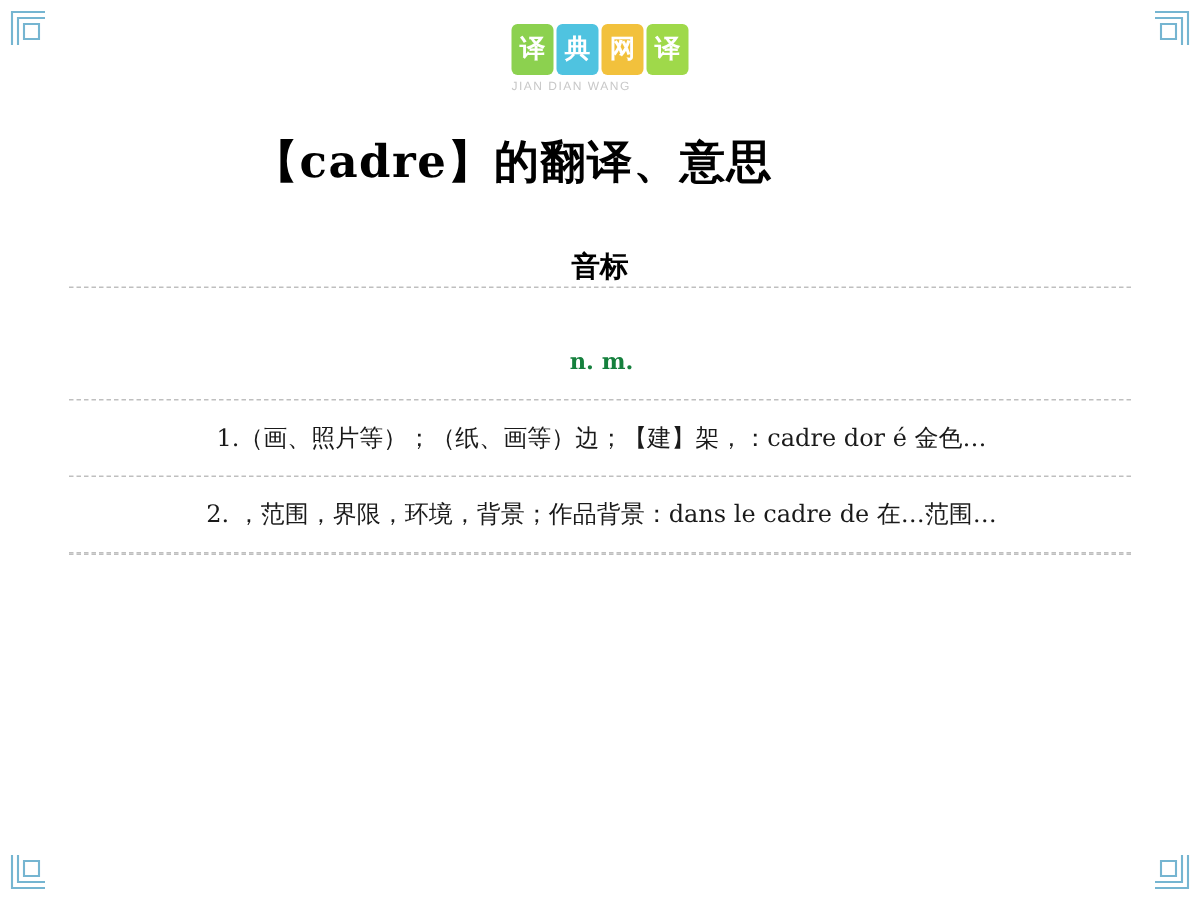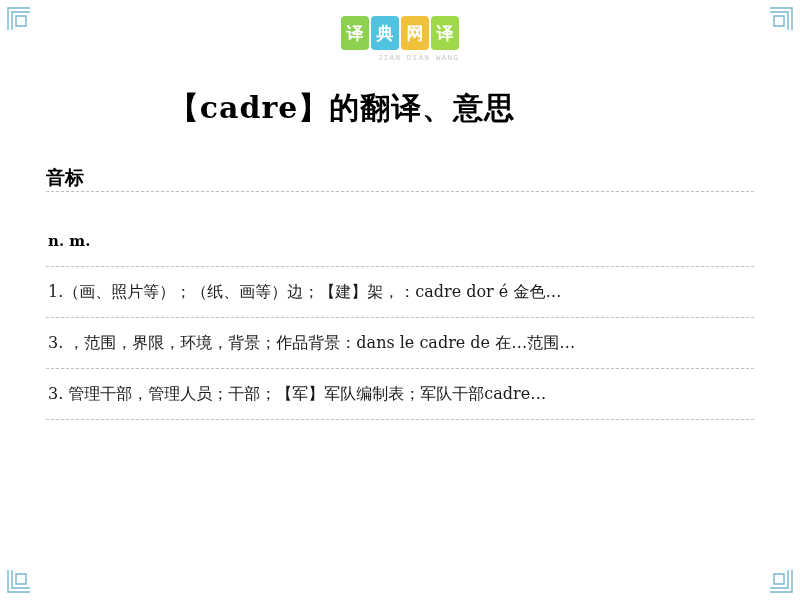--- a/index.html
+++ b/index.html
@@ -56,25 +56,25 @@
     font-weight: bold;
     line-height: 34px;
     text-align: center;
   }
   .lb1 { background: #8cd14f; }
   .lb2 { background: #4fc3e0; }
   .lb3 { background: #f2c13c; }
   .lb4 { background: #9fd94a; }
   .logo-sub {
     margin-top: 3px;
-    font-family: Liberation Mono, monospace;
+    font-family: Liberation Sans, sans-serif;
     font-size: 8px;
     letter-spacing: 1px;
     color: #c8c8c8;
-    text-align: right;
+    text-align: left;
   }
 
   
   .page-title {
     position: absolute;
     top: 88px;
     left: 0;
     width: 684px;
     text-align: center;
     font-family: "DejaVu Serif", serif;
@@ -83,20 +83,21 @@
     letter-spacing: 1px;
     color: #000000;
   }
 
   
   .content {
     position: absolute;
     top: 165px;
     left: 46px;
     width: 708px;
+    text-align: center;
   }
   .section-title {
     font-family: "DejaVu Sans", sans-serif;
     font-weight: bold;
     font-size: 19px;
     color: #000000;
     margin: 0 0 0 0;
   }
   .section-block { margin-bottom: 0; }
 
@@ -111,21 +112,21 @@
     border-top: 1px dashed #bfbfbf;
     margin: 0;
     height: 0;
   }
   .gap-18 { height: 18px; }
 
   .pos {
     font-family: "DejaVu Serif", serif;
     font-weight: bold;
     font-size: 15px;
-    color: #000000;
+    color: #15803d;
     padding: 22px 0 16px 2px;
   }
   .sense {
     font-family: "DejaVu Serif", serif;
     font-size: 16px;
     color: #1a1a1a;
     padding: 15px 0 14px 2px;
     white-space: nowrap;
     overflow: hidden;
   }
@@ -185,20 +186,19 @@
 
   <div class="gap-18"></div>
 
   <div class="section-block">
     <div class="pos">n. m.</div>
     <hr class="divider">
 
     <div class="sense">1.（画、照片等）；（纸、画等）边；【建】架，：cadre dor é 金色…</div>
     <hr class="divider">
 
-    <div class="sense">3. ，范围，界限，环境，背景；作品背景：dans le cadre de 在…范围…</div>
-    <hr class="divider">
-
-    <div class="sense">3. 管理干部，管理人员；干部；【军】军队编制表；军队干部cadre…</div>
+    <div class="sense">2. ，范围，界限，环境，背景；作品背景：dans le cadre de 在…范围…</div>
+    <hr class="divider">
+
     <hr class="divider">
   </div>
 
 </div>
 
 </body></html>

